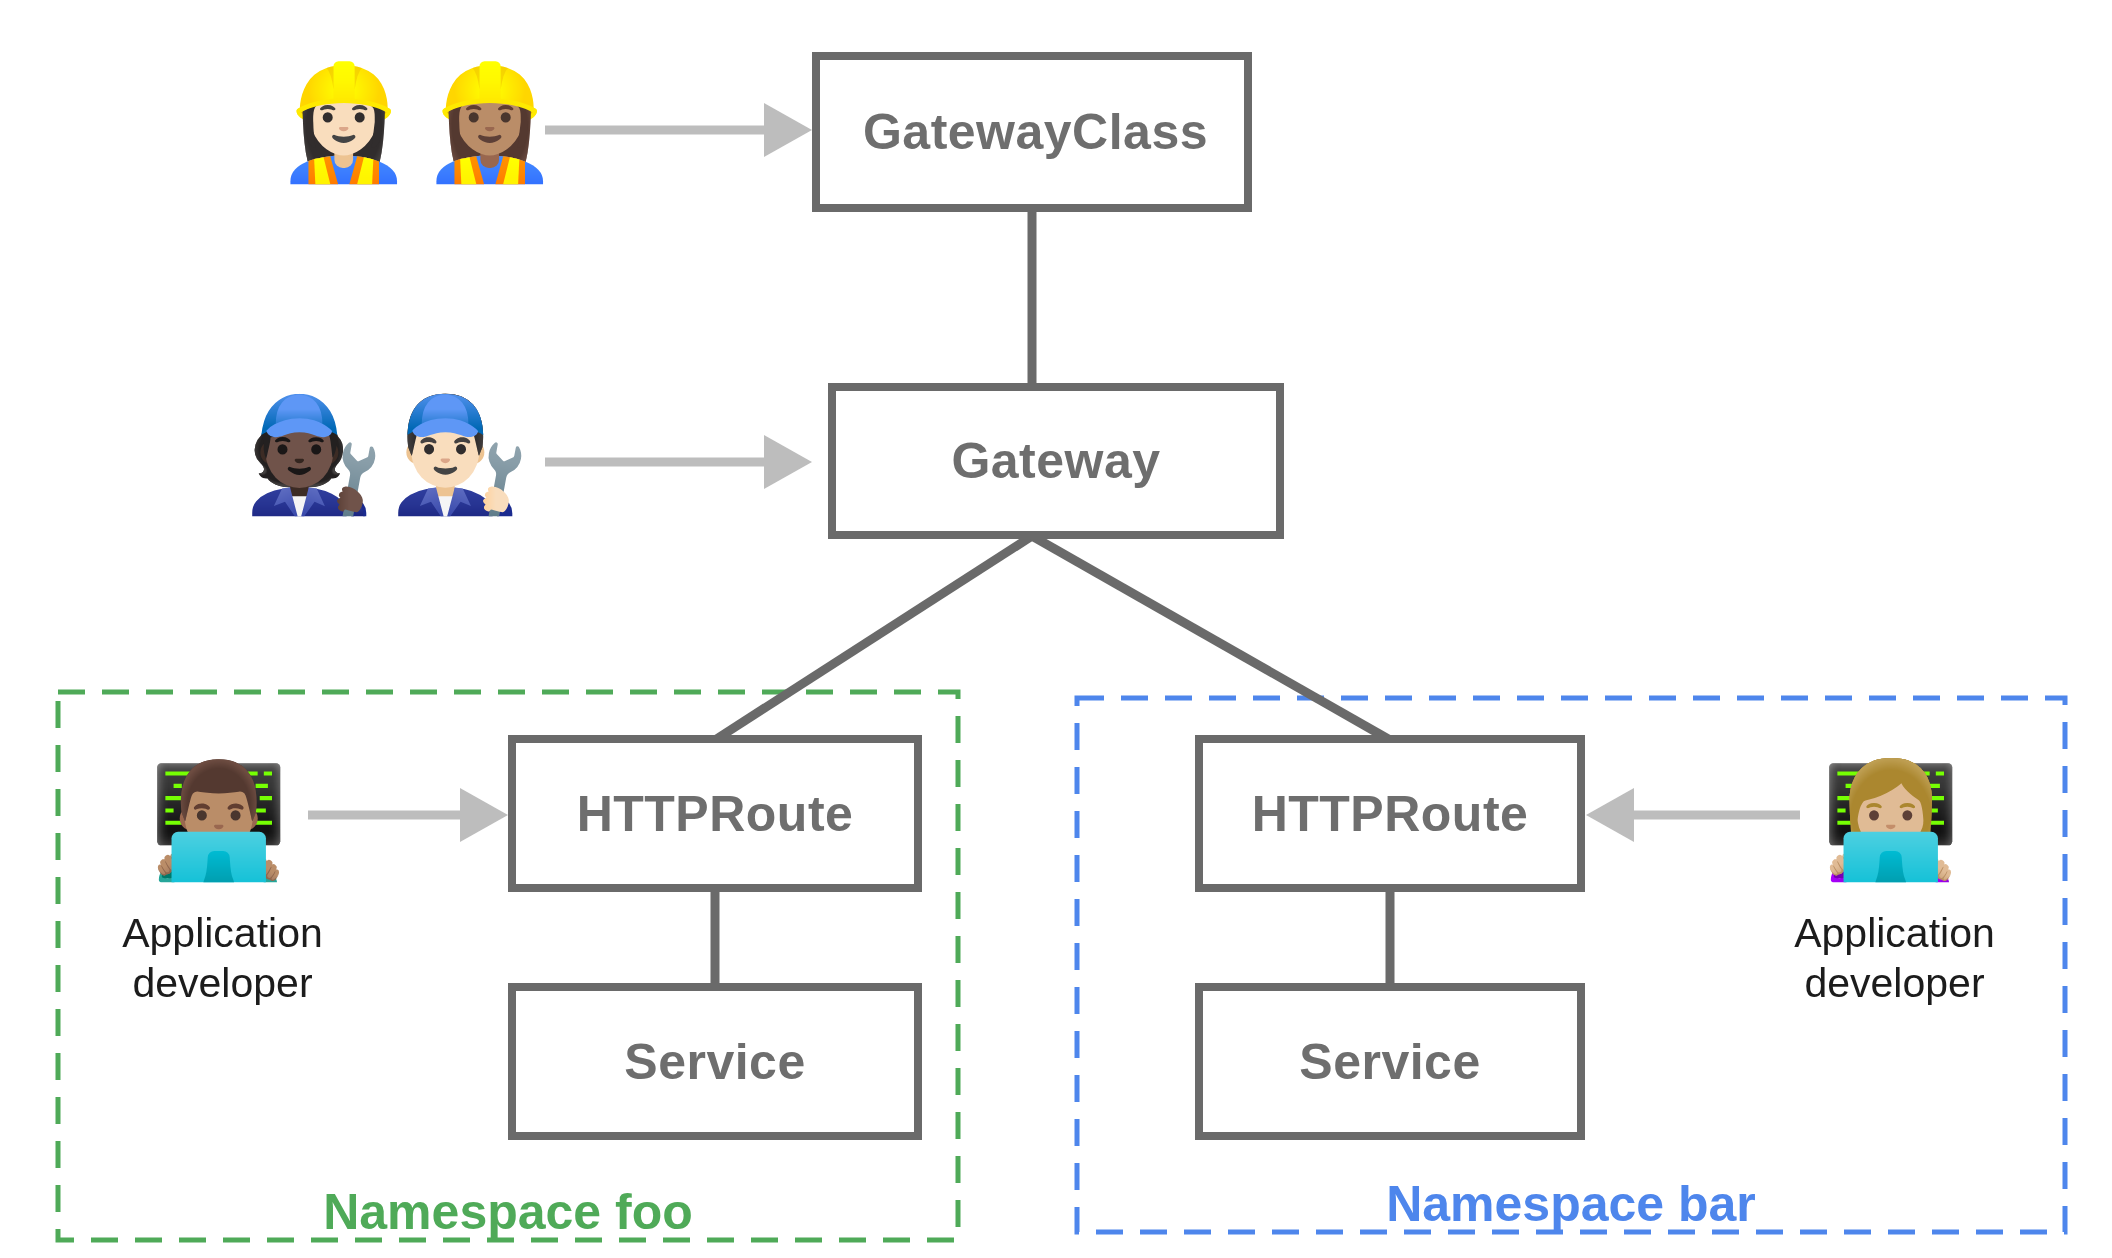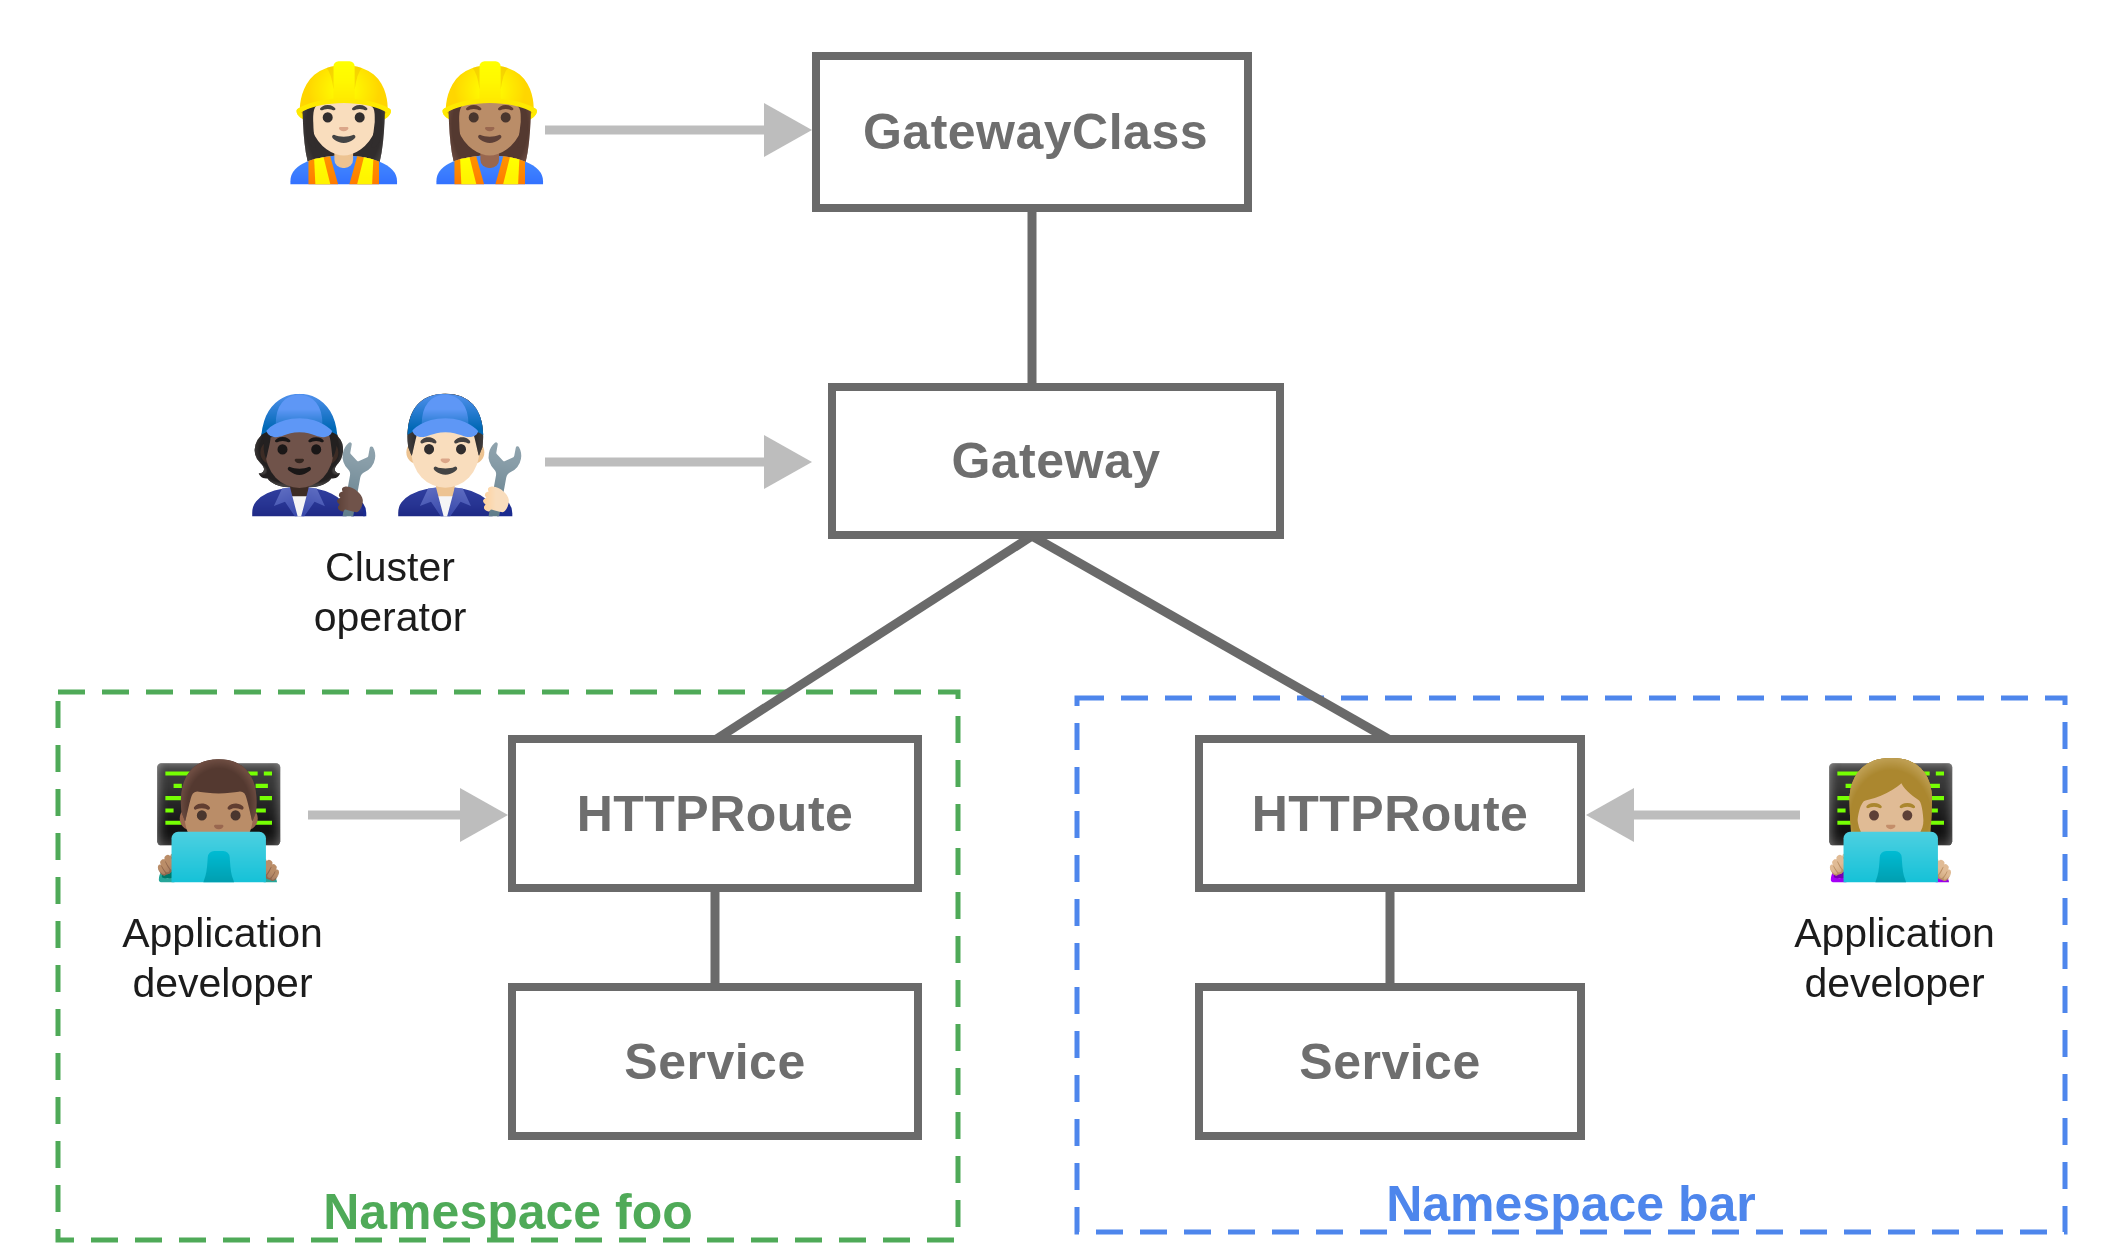--- a/index.html
+++ b/index.html
@@ -133,22 +133,20 @@
   <div class="node" style="left:1195px; top:735px; width:390px; height:157px;">HTTPRoute</div>
 
   <div class="node" style="left:1195px; top:983px; width:390px; height:157px;">Service</div>
 
   <div class="persona" style="left:145px; top:50px; width:550px;">
     <div class="emoji">👷🏻‍♀️👷🏽‍♀️</div>
   </div>
 
   <div class="persona" style="left:115px; top:382px; width:550px;">
     <div class="emoji">🧑🏿‍🔧👨🏻‍🔧</div>
-    <div class="persona-label">Cluster
-operator</div>
   </div>
 
   <div class="persona" style="left:0px; top:748px; width:445px;">
     <div class="emoji">👨🏽‍💻</div>
     <div class="persona-label">Application
 developer</div>
   </div>
 
   <div class="persona" style="left:1672px; top:748px; width:445px;">
     <div class="emoji">👩🏼‍💻</div>

